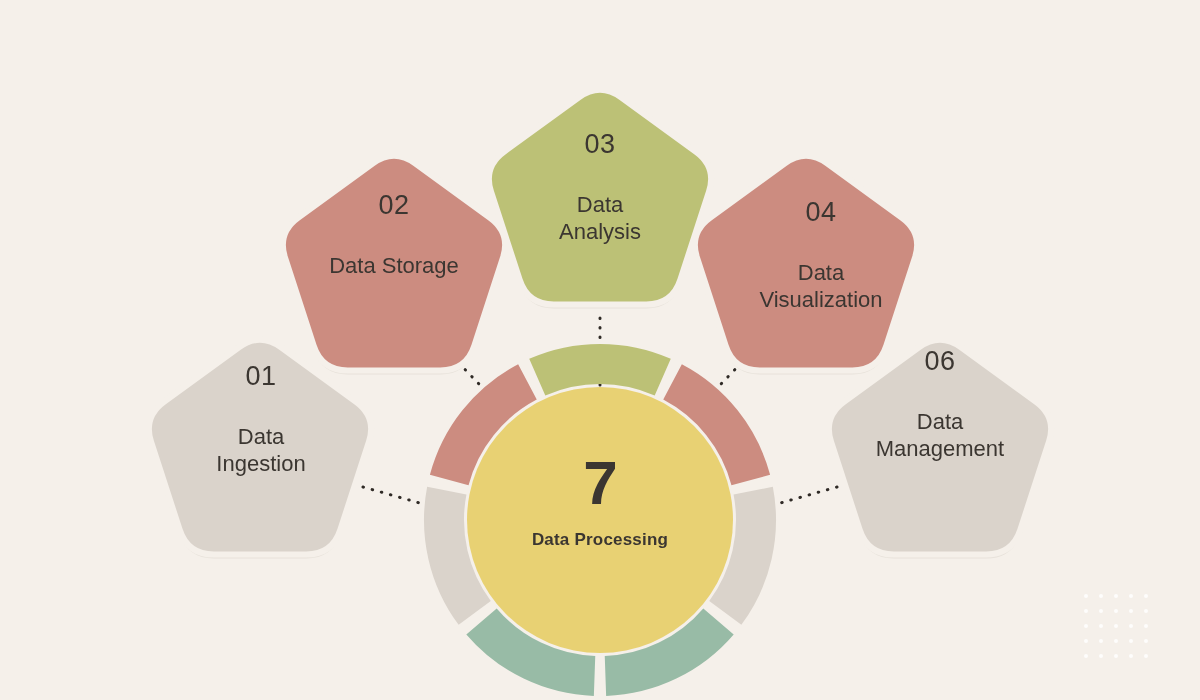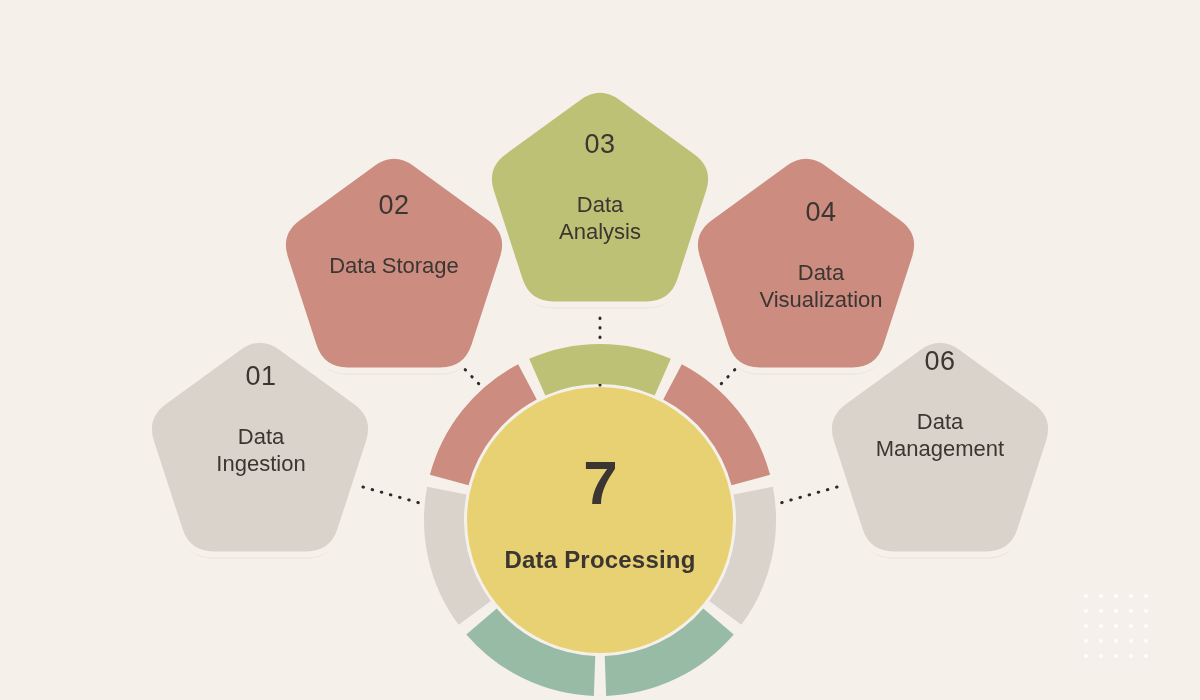--- a/index.html
+++ b/index.html
@@ -67,23 +67,23 @@
     color: #3B3631;
     pointer-events: auto;
   }
   .hub-num {
     font-size: 62px;
     font-weight: bold;
     line-height: 1;
     letter-spacing: -1px;
   }
   .hub-title {
-    font-size: 24px;
+    font-size: 17px;
     font-weight: bold;
-    margin-top: 32px;
+    margin-top: 16px;
     letter-spacing: 0.2px;
   }
   .dot-grid {
     position: absolute;
     right: 46px;
     bottom: 36px;
     display: grid;
     grid-template-columns: repeat(5, 10px);
     grid-template-rows: repeat(5, 10px);
     gap: 5px;

